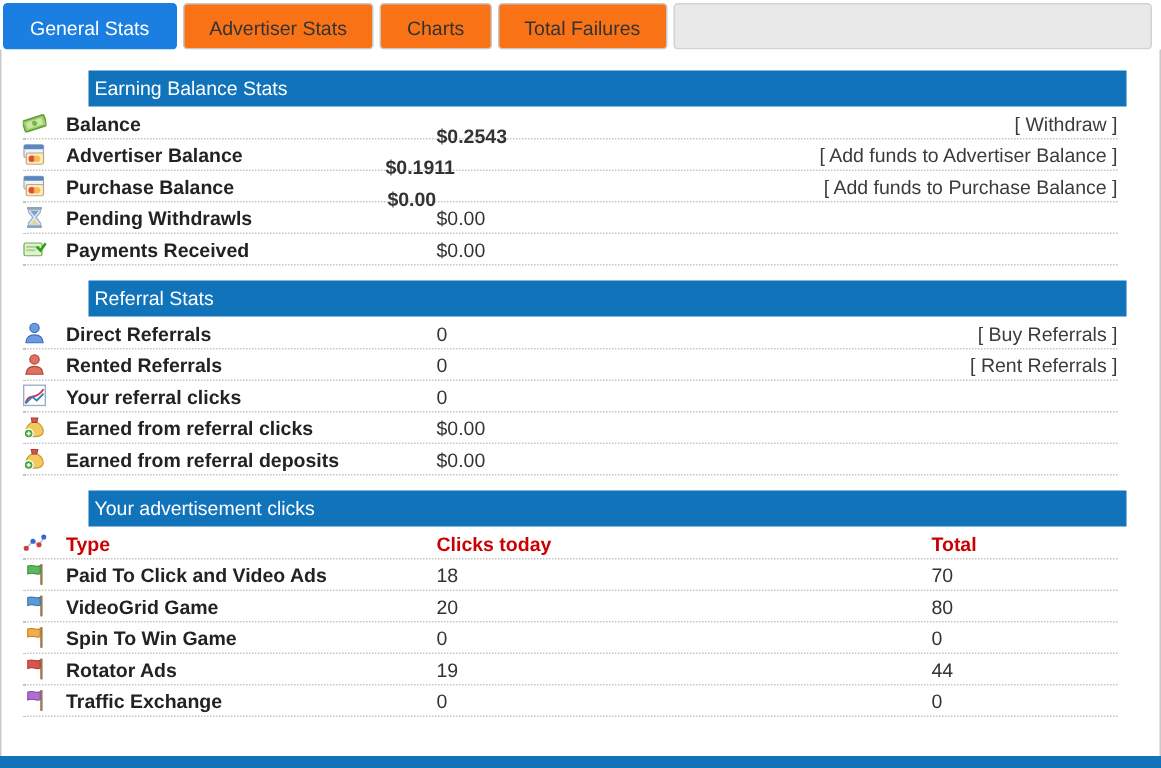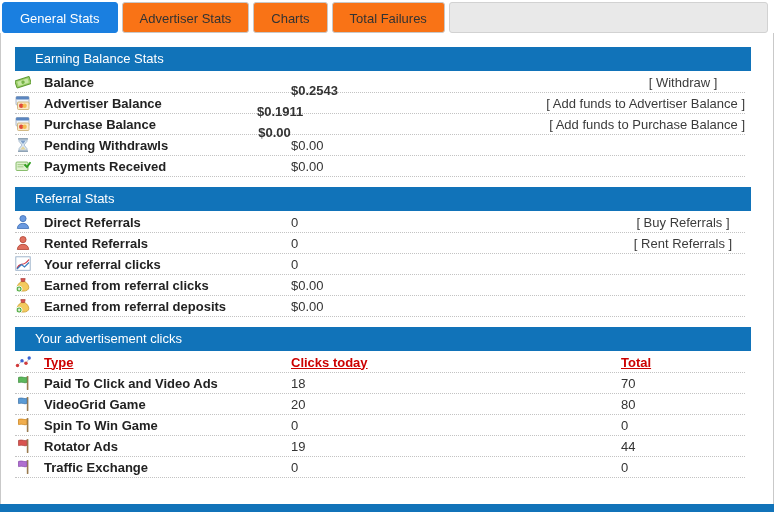--- a/index.html
+++ b/index.html
@@ -36,40 +36,40 @@
   }
 
   
   .content{
     flex:1;border-left:1px solid var(--border-gray);
     border-right:1px solid var(--border-gray);
     padding:14px 28px 0 14px;background:#fff;
   }
   .bar{
     background:var(--bar-blue);color:#fff;
-    height:24px;line-height:24px;padding-left:20px;
-    margin-right:-6px;font-size:13px;
+    height:24px;line-height:24px;padding-left:4px;
+    margin-right:-6px;font-size:13px;margin-left:44px;
   }
   .bar + .rows{margin-top:1px;}
   .section{margin-bottom:10px;}
 
   .row{
     display:flex;align-items:center;height:21px;
     border-bottom:1px dotted #c3c3c3;
   }
   .c-label{
     width:276px;display:flex;align-items:center;gap:13px;
     font-weight:bold;color:#222;overflow:hidden;white-space:nowrap;
   }
   .c-value{width:330px;}
   .c-value.bold{font-weight:bold;margin-top:16px;}
-  .c-link{flex:1;text-align:center;color:#3b3b3b;cursor:pointer;white-space:nowrap;}
+  .c-link{flex:1;text-align:right;color:#3b3b3b;cursor:pointer;white-space:nowrap;}
   .c-link:empty{cursor:default;}
   .c-total{flex:1;}
-  .hdr-red{color:var(--red);font-weight:bold;text-decoration:underline;}
+  .hdr-red{color:var(--red);font-weight:bold;}
   .icon{width:16px;height:16px;flex:0 0 16px;display:inline-block;}
   .icon svg{width:16px;height:16px;display:block;}
 
   
   .bottombar{flex:0 0 8px;background:var(--bar-blue);}
 </style>
 </head>
 <body>
 
 <div class="page">

